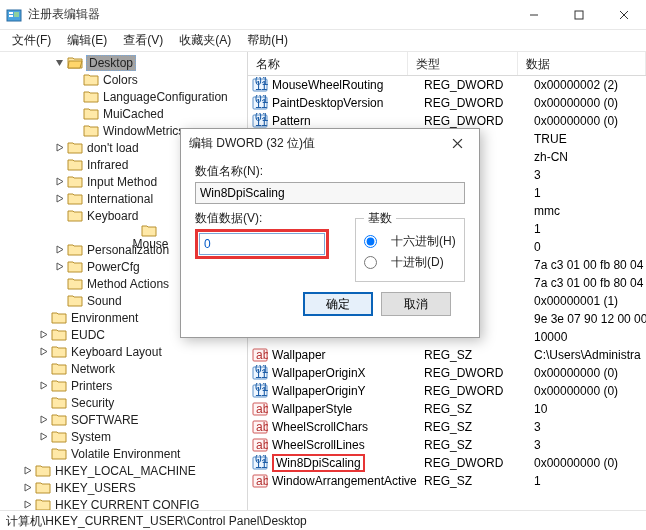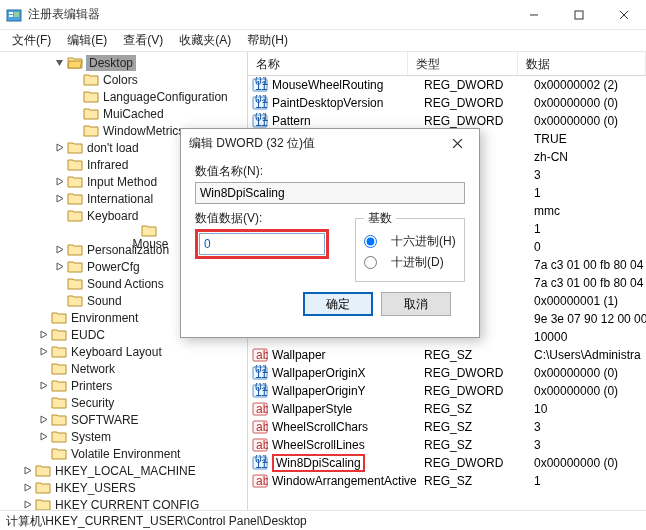--- a/index.html
+++ b/index.html
@@ -233,21 +233,21 @@
           <span class="folder"><svg viewBox="0 0 16 13">
               <path d="M1 2h5l1 1h8v9H1z" fill="#ffe9a8" stroke="#b8902e"></path>
             </svg></span>
           <span class="label">PowerCfg</span>
         </div>
         <div class="node" style="padding-left: 52px;">
           <span class="twisty blank"></span>
           <span class="folder"><svg viewBox="0 0 16 13">
               <path d="M1 2h5l1 1h8v9H1z" fill="#ffe9a8" stroke="#b8902e"></path>
             </svg></span>
-          <span class="label">Sound Actions</span>
+          <span class="label">Method Actions</span>
         </div>
         <div class="node" style="padding-left: 52px;">
           <span class="twisty blank"></span>
           <span class="folder"><svg viewBox="0 0 16 13">
               <path d="M1 2h5l1 1h8v9H1z" fill="#ffe9a8" stroke="#b8902e"></path>
             </svg></span>
           <span class="label">Sound</span>
         </div>
         <div class="node" style="padding-left: 36px;">
           <span class="twisty blank"></span>

